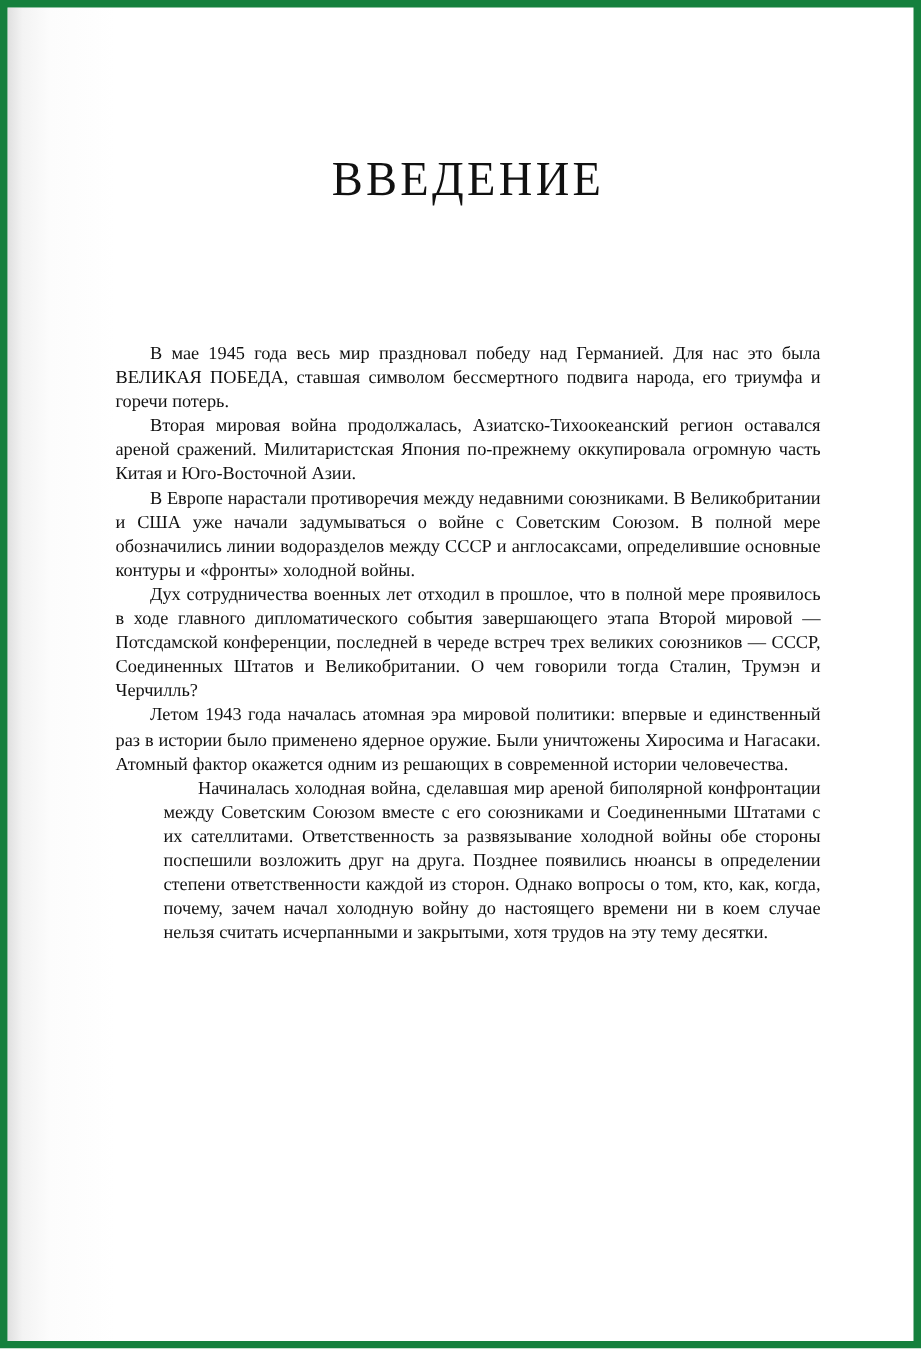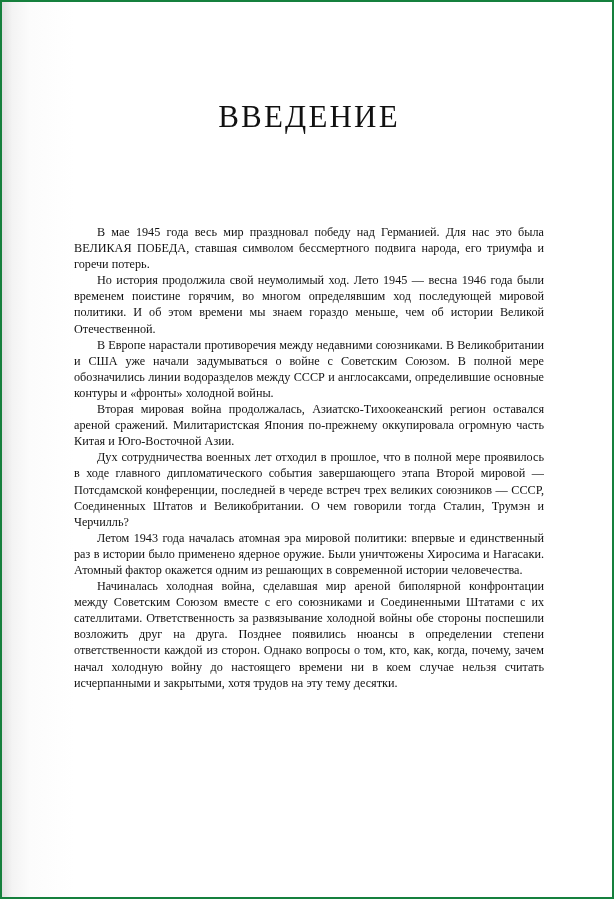--- a/index.html
+++ b/index.html
@@ -11,21 +11,21 @@
   body {
     font-family: "Liberation Serif", "DejaVu Serif", serif;
   }
 
   .page {
     position: relative;
     width: 614px;
     height: 899px;
     box-sizing: border-box;
     background: #ffffff;
-    border: 2px solid #15803d;
+    border: 5px solid #15803d;
     overflow: hidden;
   }
 
   
   .spine-shade {
     position: absolute;
     left: 0;
     top: 0;
     width: 78px;
     height: 100%;
@@ -79,37 +79,37 @@
     font-size: 12.2px;
     line-height: 16.1px;
     color: #111111;
     hyphens: manual;
     -webkit-hyphens: manual;
     word-spacing: 0.1px;
   }
 
   .body-text p:last-child {
     text-align: justify;
+    margin-left: 32px;
   }
 </style>
 </head>
 <body>
 
 <div class="page">
 
   <div class="spine-shade"></div>
 
   <div class="content">
 
     <h1 class="chapter-title">ВВЕДЕНИЕ</h1>
 
     <div class="body-text">
       <p>В мае 1945 года весь мир праздновал победу над Германией. Для нас это была ВЕЛИКАЯ ПОБЕДА, ставшая символом бессмертного подвига народа, его триумфа и горечи потерь.</p>
-      <p>Но история продолжила свой неумолимый ход. Лето 1945 — весна 1946 года были временем поистине горячим, во многом определявшим ход последующей мировой политики. И об этом времени мы знаем гораздо меньше, чем об истории Великой Отечественной.</p>
+      <p>Вторая мировая война продолжалась, Азиатско-Тихоокеанский регион оставался ареной сражений. Милитаристская Япония по-прежнему оккупировала огромную часть Китая и Юго-Восточной Азии.</p>
       <p>В Европе нарастали противоречия между недавними союзниками. В Великобритании и США уже начали задумываться о войне с Советским Союзом. В полной мере обозначились линии водоразделов между СССР и англосаксами, определившие основные контуры и «фронты» холодной войны.</p>
-      <p>Вторая мировая война продолжалась, Азиатско-Тихоокеанский регион оставался ареной сражений. Милитаристская Япония по-прежнему оккупировала огромную часть Китая и Юго-Восточной Азии.</p>
       <p>Дух сотрудничества военных лет отходил в прошлое, что в полной мере проявилось в ходе главного дипломатического события завершающего этапа Второй мировой — Потсдамской конференции, последней в череде встреч трех великих союзников — СССР, Соединенных Штатов и Великобритании. О чем говорили тогда Сталин, Трумэн и Черчилль?</p>
       <p>Летом 1943 года началась атомная эра мировой политики: впервые и единственный раз в истории было применено ядерное оружие. Были уничтожены Хиросима и Нагасаки. Атомный фактор окажется одним из решающих в современной истории человечества.</p>
       <p>Начиналась холодная война, сделавшая мир ареной биполярной конфронтации между Советским Союзом вместе с его союзниками и Соединенными Штатами с их сателлитами. Ответственность за развязывание холодной войны обе стороны поспешили возложить друг на друга. Позднее появились нюансы в определении степени ответственности каждой из сторон. Однако вопросы о том, кто, как, когда, почему, зачем начал холодную войну до настоящего времени ни в коем случае нельзя считать исчерпанными и закрытыми, хотя трудов на эту тему десятки.</p>
     </div>
 
   </div>
 </div>
 
 </body></html>

